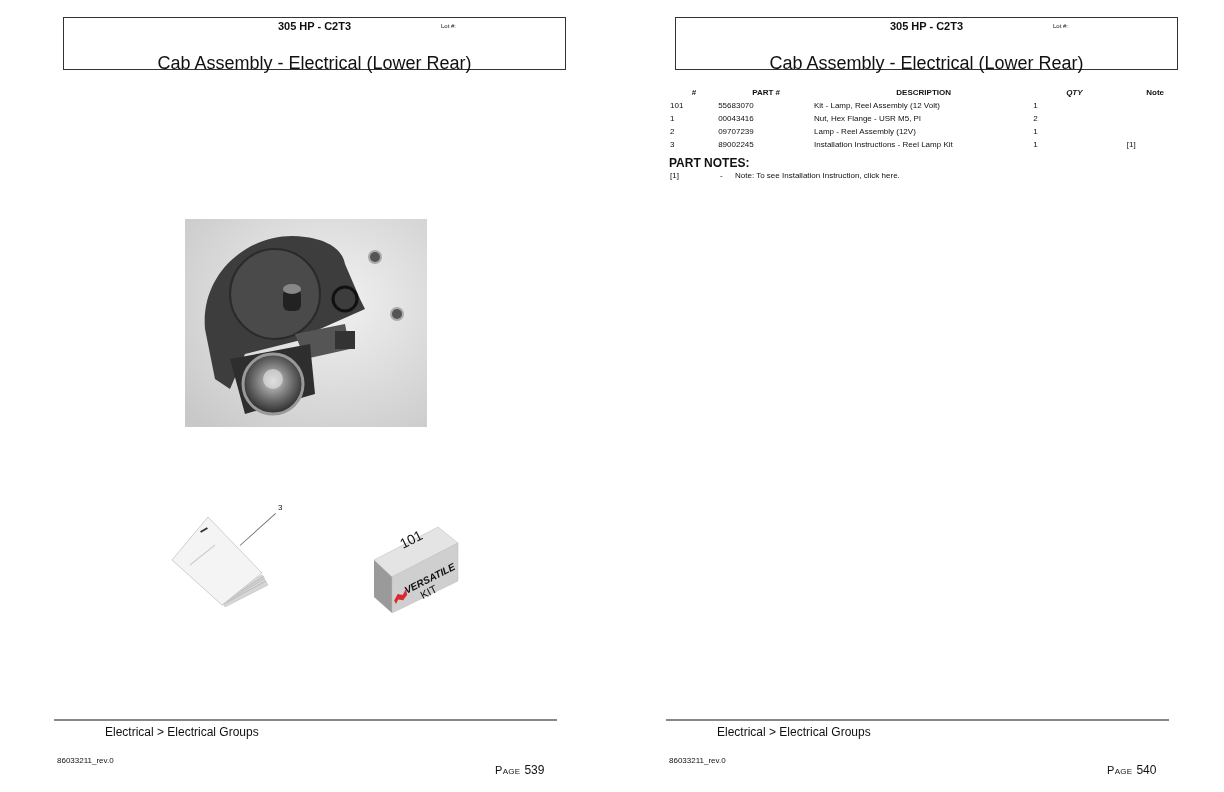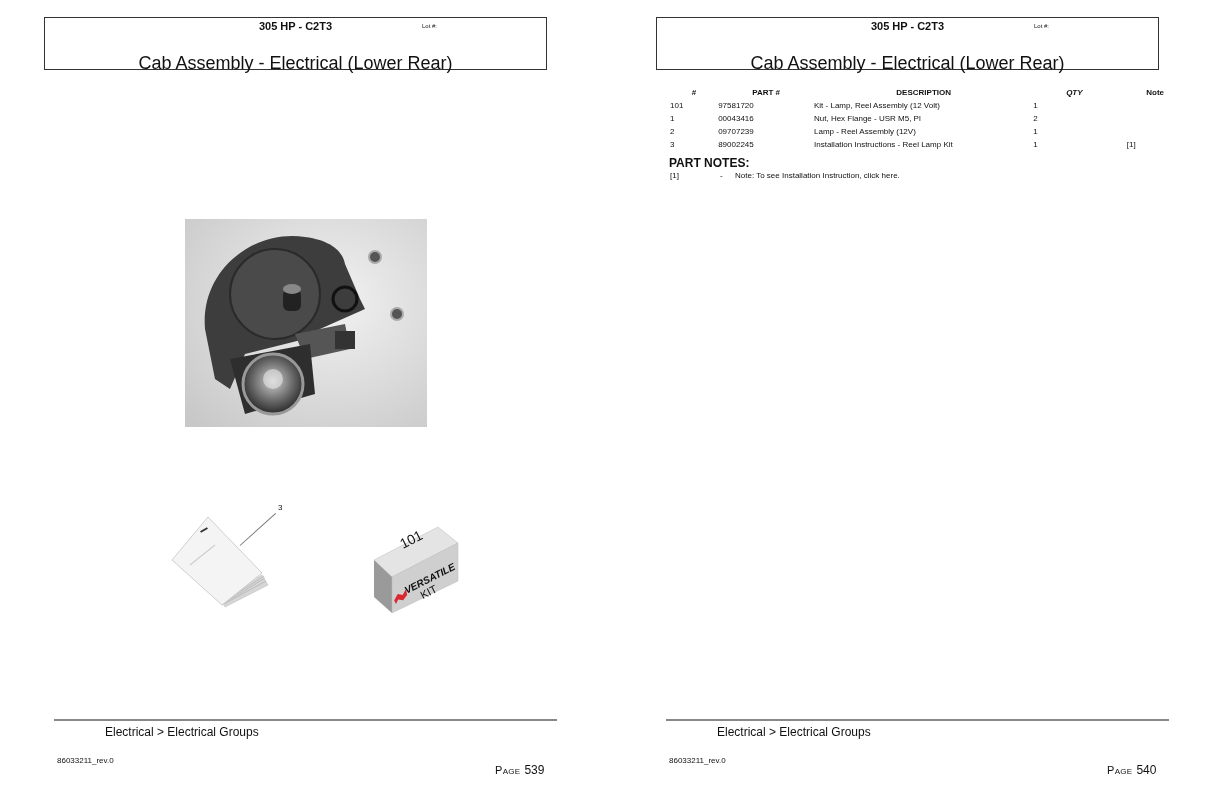--- a/index.html
+++ b/index.html
@@ -5,21 +5,21 @@
   html, body { margin: 0; padding: 0; }
   body {
     width: 1224px; height: 792px; background: #ffffff; position: relative; overflow: hidden;
     font-family: "Liberation Sans", sans-serif; color: #111;
   }
   .page { position: absolute; top: 0; width: 612px; height: 792px; }
   .page.left { left: 0; }
   .page.right { left: 612px; }
 
   .header-box {
-    position: absolute; left: 44px; top: 17px; width: 503px; height: 53px;
+    position: absolute; left: 63px; top: 17px; width: 503px; height: 53px;
     border: 1px solid #333; box-sizing: border-box;
   }
   .model { position: absolute; top: 2px; left: 0; width: 100%; text-align: center; font-weight: bold; font-size: 11px; }
   .model span { display: inline-block; }
   .lot { position: absolute; top: 5px; left: 377px; font-size: 6px; }
   .title { position: absolute; top: 35px; left: 0; width: 100%; text-align: center; font-size: 18px; line-height: 20px; }
 
   .photo { position: absolute; left: 185px; top: 219px; width: 242px; height: 208px; background: #e4e4e4; overflow: hidden; }
 
   .callout { position: absolute; font-size: 8px; }
@@ -138,21 +138,21 @@
         <th class="c-num">#</th>
         <th class="c-part">PART #</th>
         <th class="c-desc">DESCRIPTION</th>
         <th class="c-qty">QTY</th>
         <th class="c-note">Note</th>
       </tr>
     </thead>
     <tbody>
       <tr>
         <td class="c-num">101</td>
-        <td class="c-part">97581720</td>
+        <td class="c-part">55683070</td>
         <td class="c-desc">Kit - Lamp, Reel Assembly (12 Volt)</td>
         <td class="c-qty">1</td>
         <td class="c-note"></td>
       </tr>
       <tr>
         <td class="c-num">1</td>
         <td class="c-part">00043416</td>
         <td class="c-desc">Nut, Hex Flange - USR M5, Pl</td>
         <td class="c-qty">2</td>
         <td class="c-note"></td>

